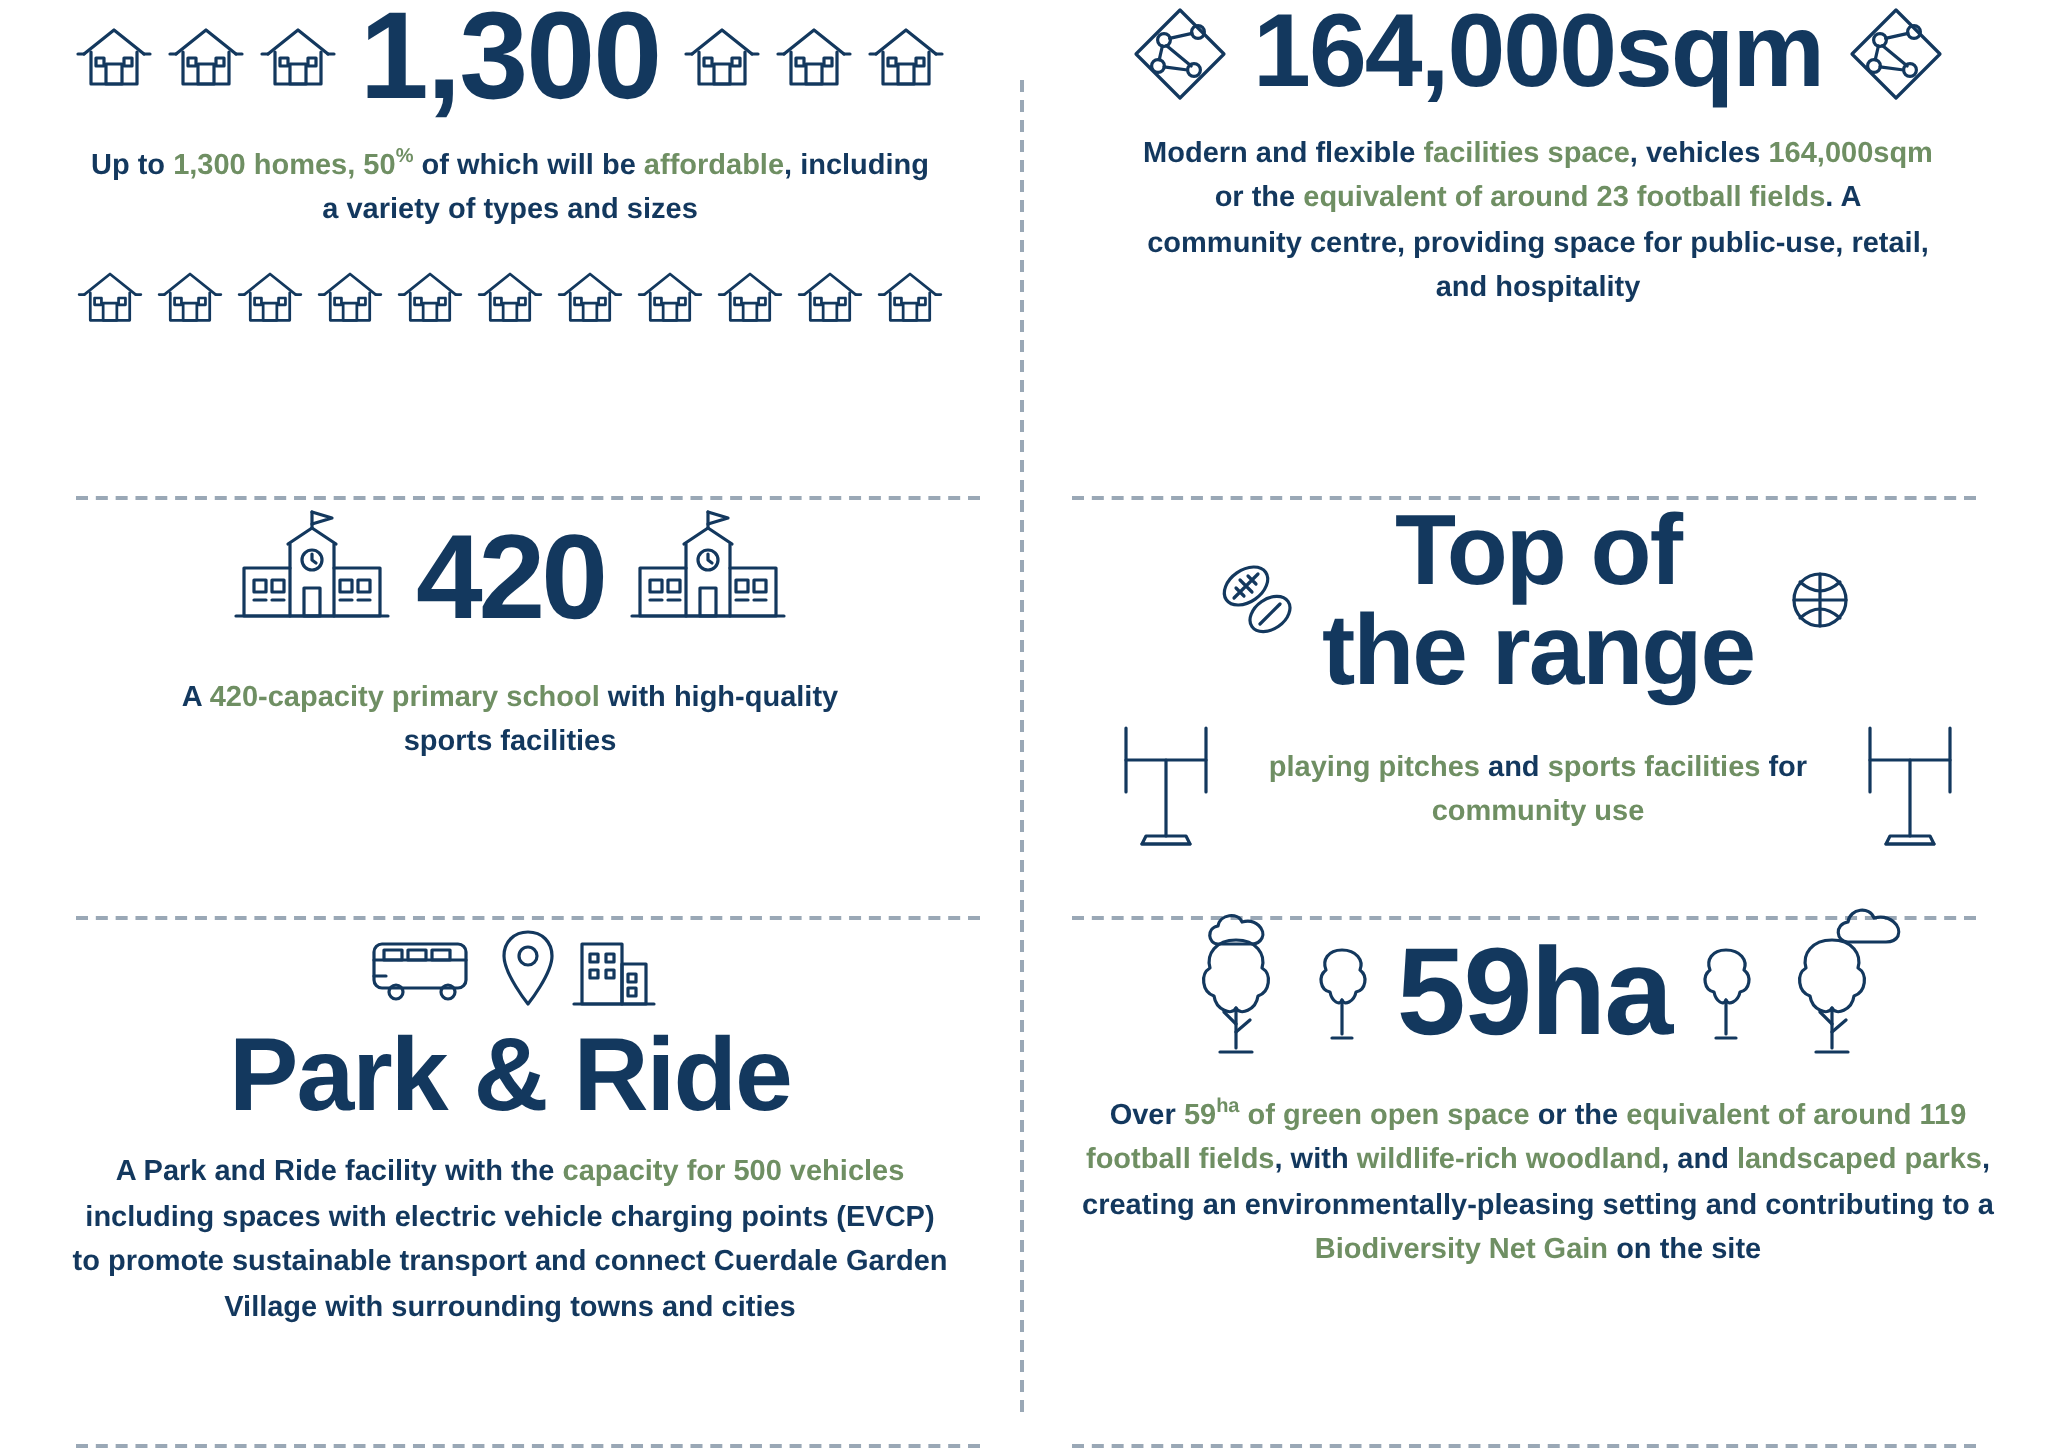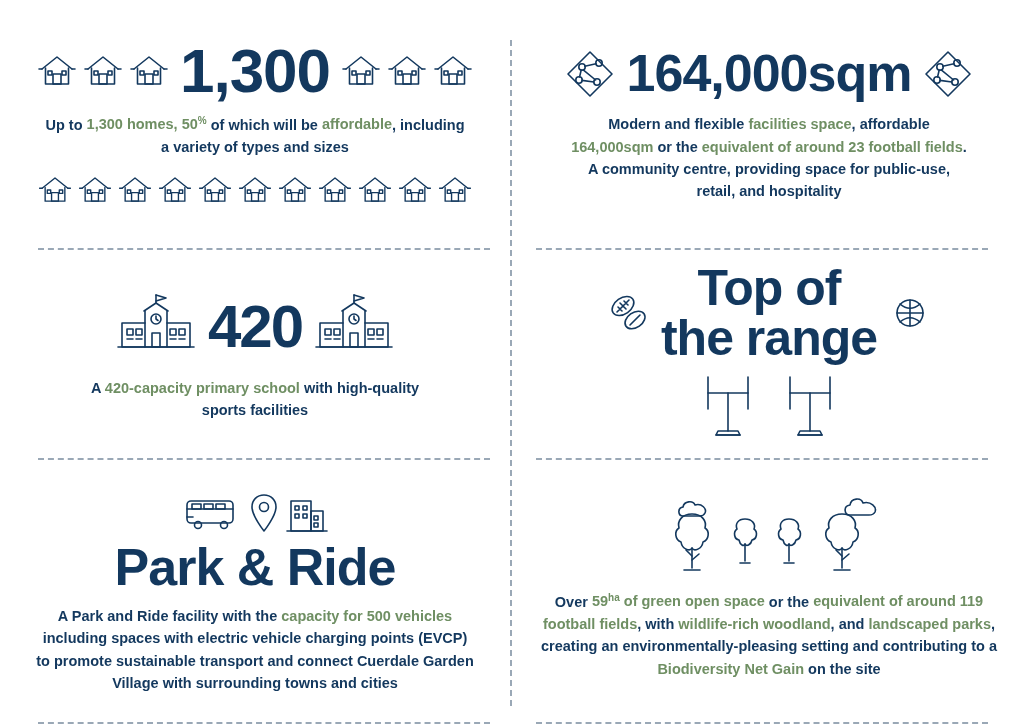--- a/index.html
+++ b/index.html
@@ -28,21 +28,20 @@
     border-left: 2px dashed #9aa8b6;
     margin: 40px 0 18px 0;
   }
   .cell {
     position: relative;
     padding: 0 18px;
     box-sizing: border-box;
     display: flex;
     flex-direction: column;
     align-items: center;
-    justify-content: center;
   }
   .cell.left  { grid-column: 1; }
   .cell.right { grid-column: 3; }
   .r1 { grid-row: 1; }
   .r2 { grid-row: 2; }
   .r3 { grid-row: 3; }
 
   .hdash {
     position: absolute;
     left: 38px;
@@ -352,21 +351,21 @@
               <path d="M27 5 L49 27 L27 49 L5 27 Z"></path>
               <circle cx="19" cy="20" r="3.2"></circle>
               <circle cx="36" cy="16" r="3.2"></circle>
               <circle cx="34" cy="35" r="3.2"></circle>
               <circle cx="16" cy="33" r="3.2"></circle>
               <path d="M21.8 19.2 L33 16.7 M20.2 22.8 L32.6 33 M18.2 23 L16.6 29.9 M19 33.4 L30.8 35"></path>
             </g>
           </svg>
       </span>
     </div>
-    <div class="caption" style="max-width:400px" id="cap-1"><span>Modern and flexible </span><span class="g">facilities space</span><span>, affordable </span><span class="g">164,000sqm</span><span> or the </span><span class="g">equivalent of around 23 football fields</span><span>. A community centre, providing space for public-use, retail, and hospitality</span></div>
+    <div class="caption" style="max-width:400px" id="cap-1"><span>Modern and flexible </span><span class="g">facilities space</span><span>, vehicles </span><span class="g">164,000sqm</span><span> or the </span><span class="g">equivalent of around 23 football fields</span><span>. A community centre, providing space for public-use, retail, and hospitality</span></div>
     <div class="hdash"></div>
   </div>
 
   <div class="cell left r2">
     <div class="bigrow">
       <span>
         <svg width="84" height="76" viewBox="0 0 84 76">
             <g class="st">
               <path d="M42 6 V14"></path>
               <path d="M42 6 L52 9 L42 12"></path>
@@ -442,20 +441,21 @@
         <svg width="72" height="78" viewBox="0 0 72 78">
             <g class="st">
               <path d="M16 8 V40 M56 8 V40"></path>
               <path d="M16 24 H56"></path>
               <path d="M36 24 V62"></path>
               <path d="M24 66 H48"></path>
               <path d="M26 62 H46 L48 66 H24 Z"></path>
             </g>
           </svg>
       </span>
+      <div class="caption" style="margin-top:0;max-width:280px" id="cap-3"><span class="g">playing pitches </span><span>and </span><span class="g">sports facilities</span><span> for </span><span class="g">community use</span></div>
       <span>
         <svg width="72" height="78" viewBox="0 0 72 78">
             <g class="st">
               <path d="M16 8 V40 M56 8 V40"></path>
               <path d="M16 24 H56"></path>
               <path d="M36 24 V62"></path>
               <path d="M24 66 H48"></path>
               <path d="M26 62 H46 L48 66 H24 Z"></path>
             </g>
           </svg>
@@ -530,20 +530,21 @@
       </span>
       <span>
         <svg width="34" height="60" viewBox="0 0 34 60">
             <g class="st">
               <path d="M17 8 C10 8 7 13 9 18 C5 21 6 28 11 29 C12 34 16 36 17 33 C18 36 23 34 24 29 C29 28 30 21 26 18 C28 13 24 8 17 8 Z"></path>
               <path d="M17 33 V50"></path>
               <path d="M12 52 H22"></path>
             </g>
           </svg>
       </span>
+      <div class="headline h-59">59ha</div>
       <span>
         <svg width="34" height="60" viewBox="0 0 34 60">
             <g class="st">
               <path d="M17 8 C10 8 7 13 9 18 C5 21 6 28 11 29 C12 34 16 36 17 33 C18 36 23 34 24 29 C29 28 30 21 26 18 C28 13 24 8 17 8 Z"></path>
               <path d="M17 33 V50"></path>
               <path d="M12 52 H22"></path>
             </g>
           </svg>
       </span>
       <span>

